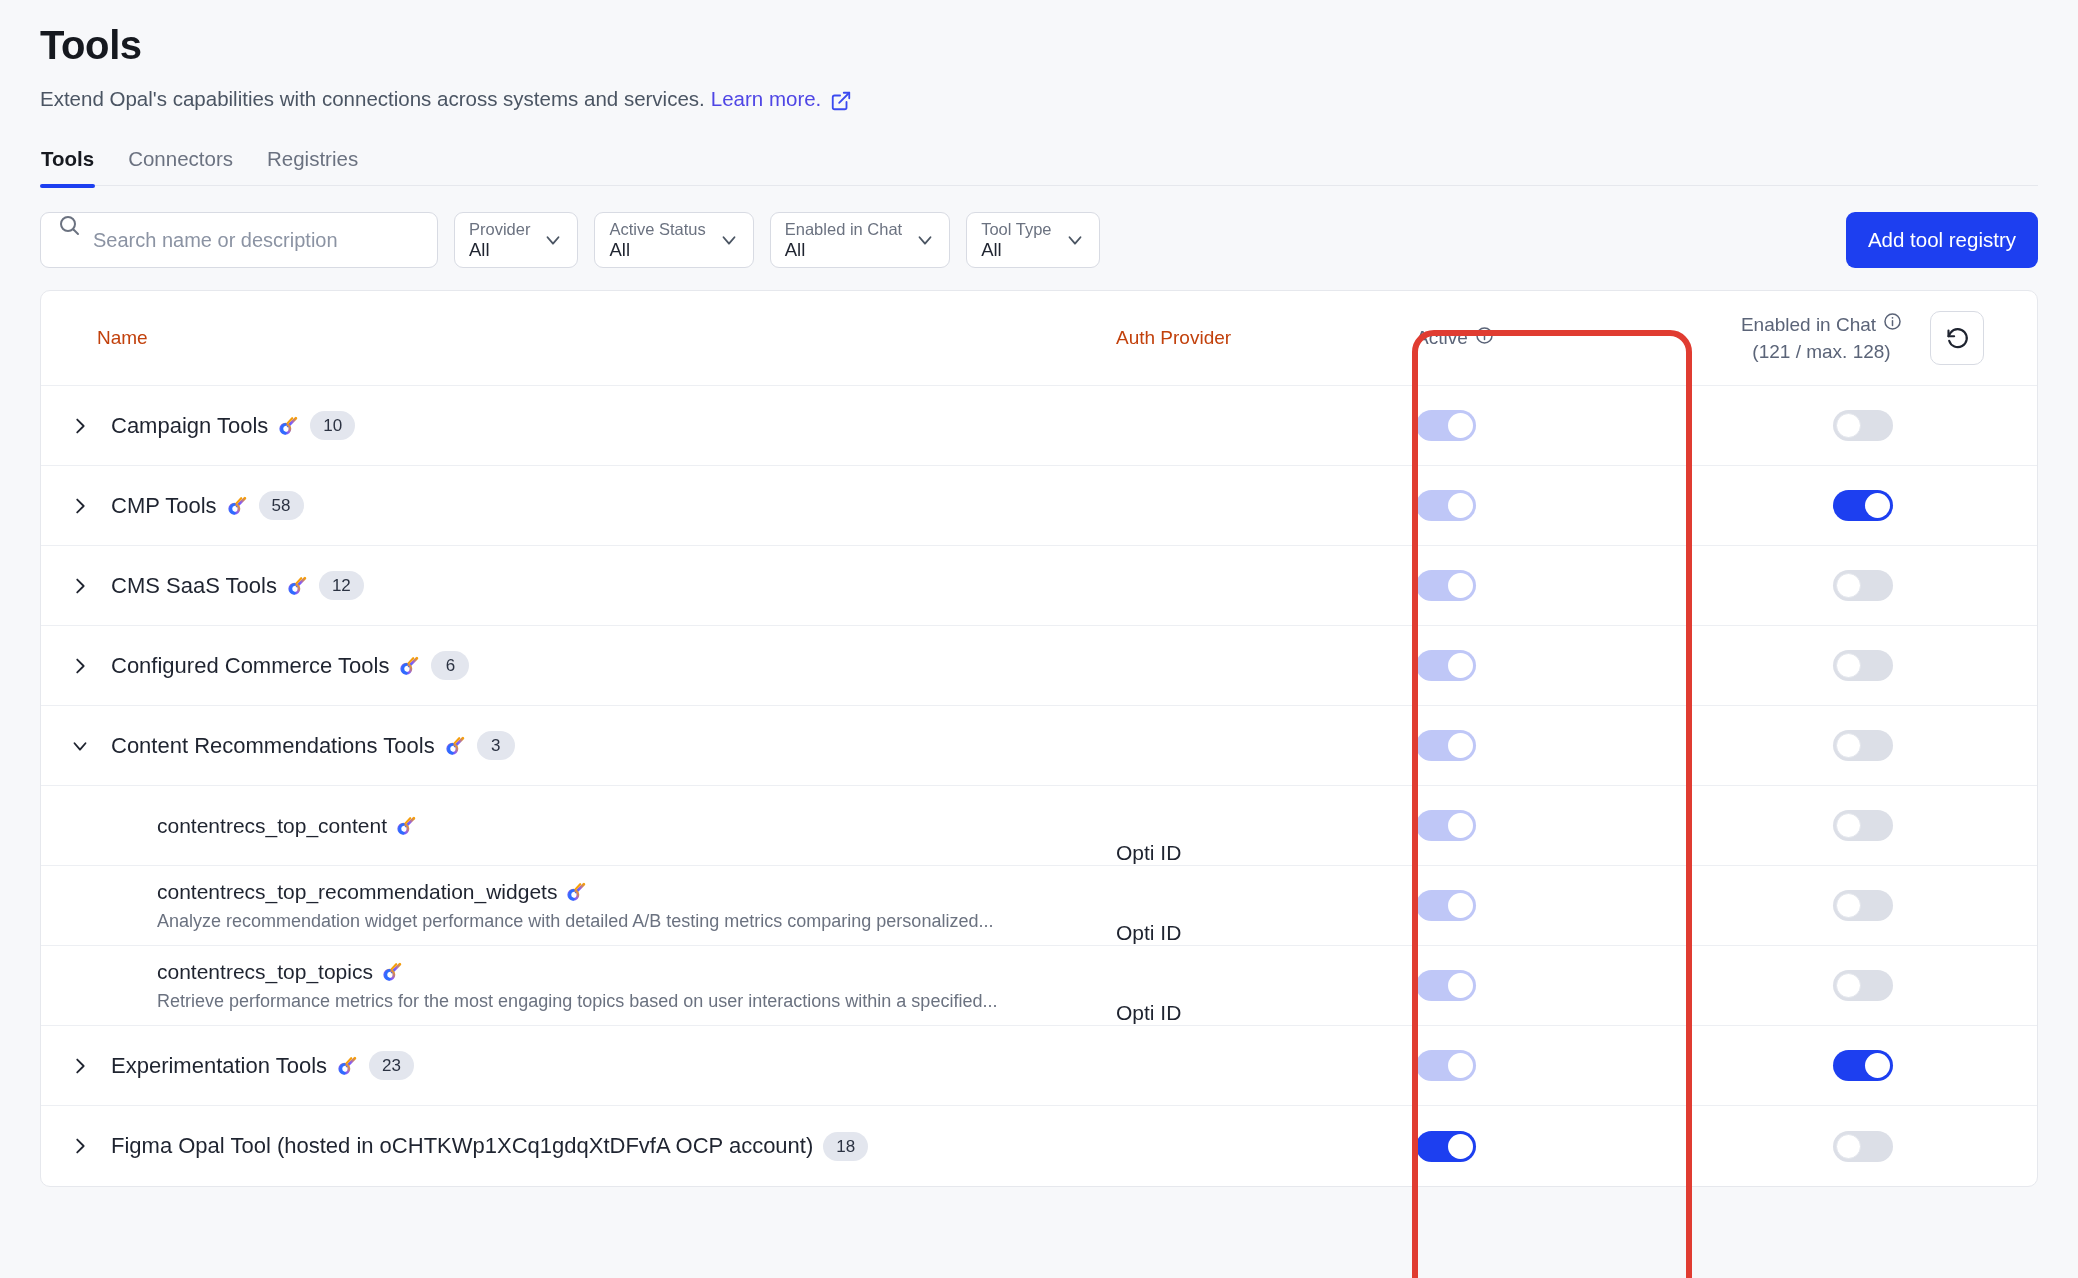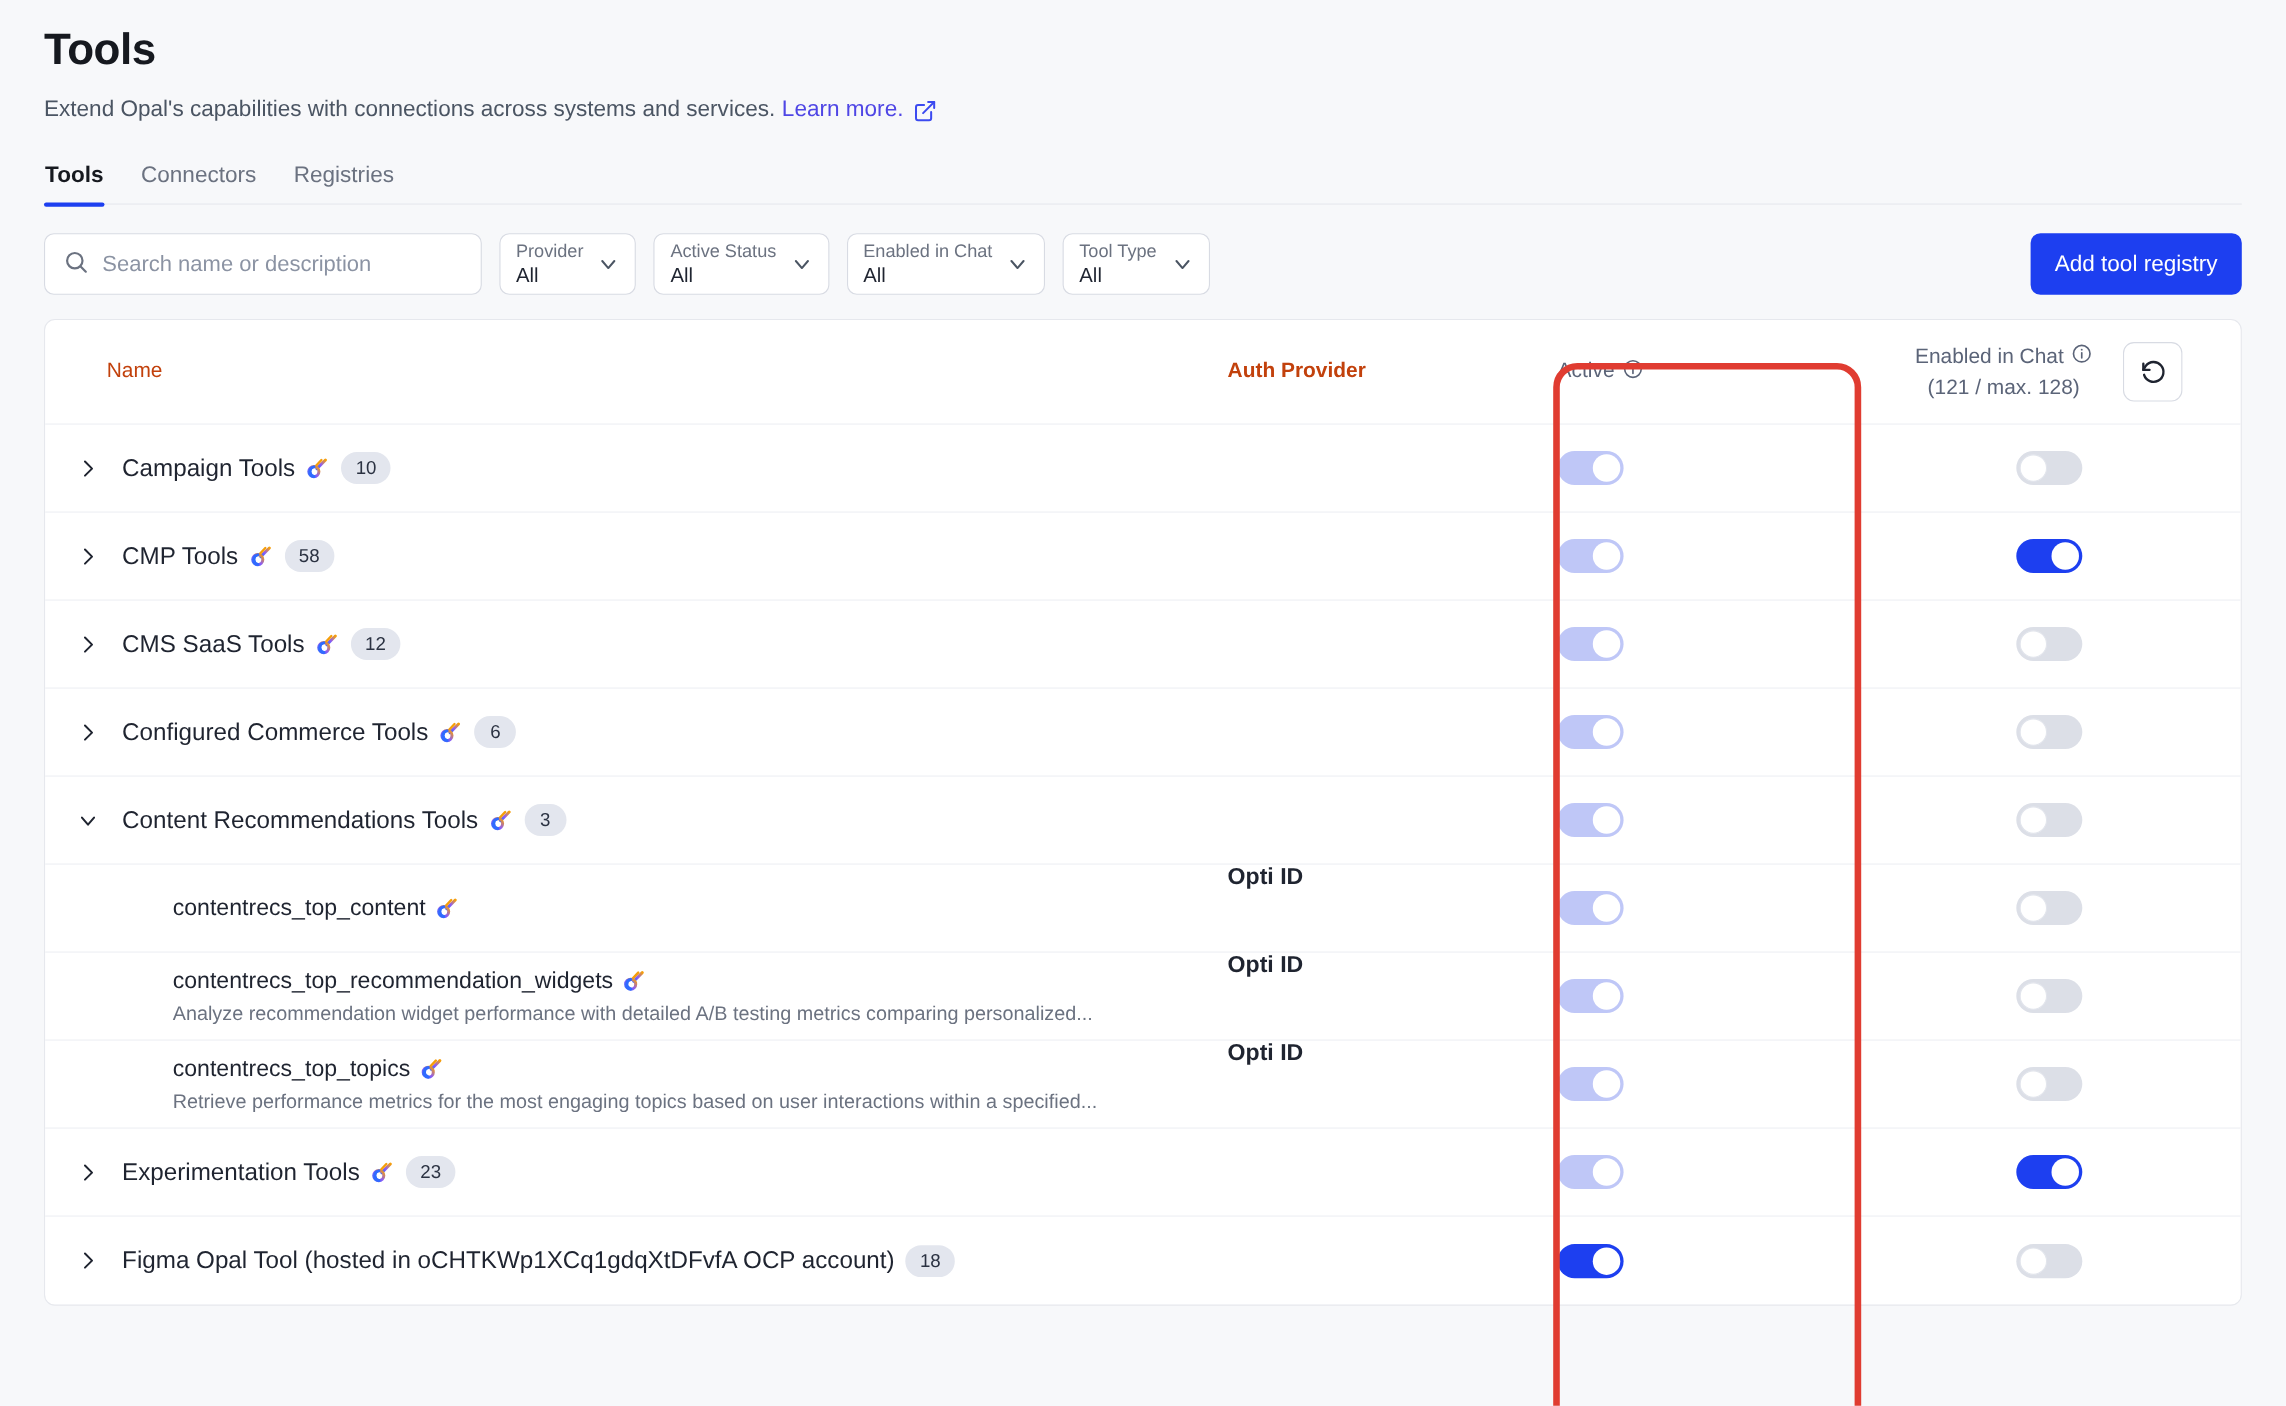--- a/index.html
+++ b/index.html
@@ -73,21 +73,20 @@
     gap: 16px;
     height: 56px;
   }
   .search-box {
     width: 398px;
     height: 56px;
     border: 1.5px solid #d8dbe3;
     border-radius: 9px;
     background: #ffffff;
     display: flex;
-    align-items: center;
     padding: 0 16px;
     gap: 12px;
   }
   .search-box input {
     border: none;
     outline: none;
     font-size: 20px;
     font-family: "Liberation Sans", sans-serif;
     color: #1f2430;
     background: transparent;
@@ -137,21 +136,21 @@
   .row {
     display: flex;
     align-items: stretch;
     border-bottom: 1.5px solid #edeff3;
     min-height: 80px;
   }
   .row:last-child { border-bottom: none; }
   .row.header-row { min-height: 95px; align-items: center; }
 
   .col-name { flex: 0 0 1075px; display: flex; align-items: center; padding-left: 56px; }
-  .col-auth { flex: 0 0 300px; display: flex; align-items: flex-start; font-weight: bold; }
+  .col-auth { flex: 0 0 300px; display: flex; align-items: flex-end; }
   .col-active { flex: 0 0 272px; display: flex; align-items: center; justify-content: flex-start; }
   .col-chat { flex: 1 1 auto; display: flex; align-items: center; justify-content: center; }
 
   .hdr-text { font-size: 19px; color: #c2410c; }
   .hdr-center { display: flex; flex-direction: column; align-items: center; justify-content: center; line-height: 1.25; }
   .hdr-line { display: flex; align-items: center; gap: 7px; font-size: 19px; color: #5b6478; }
   .hdr-sub { font-size: 19px; color: #5b6478; margin-top: 3px; }
 
   .reset-btn {
     width: 54px; height: 54px;

